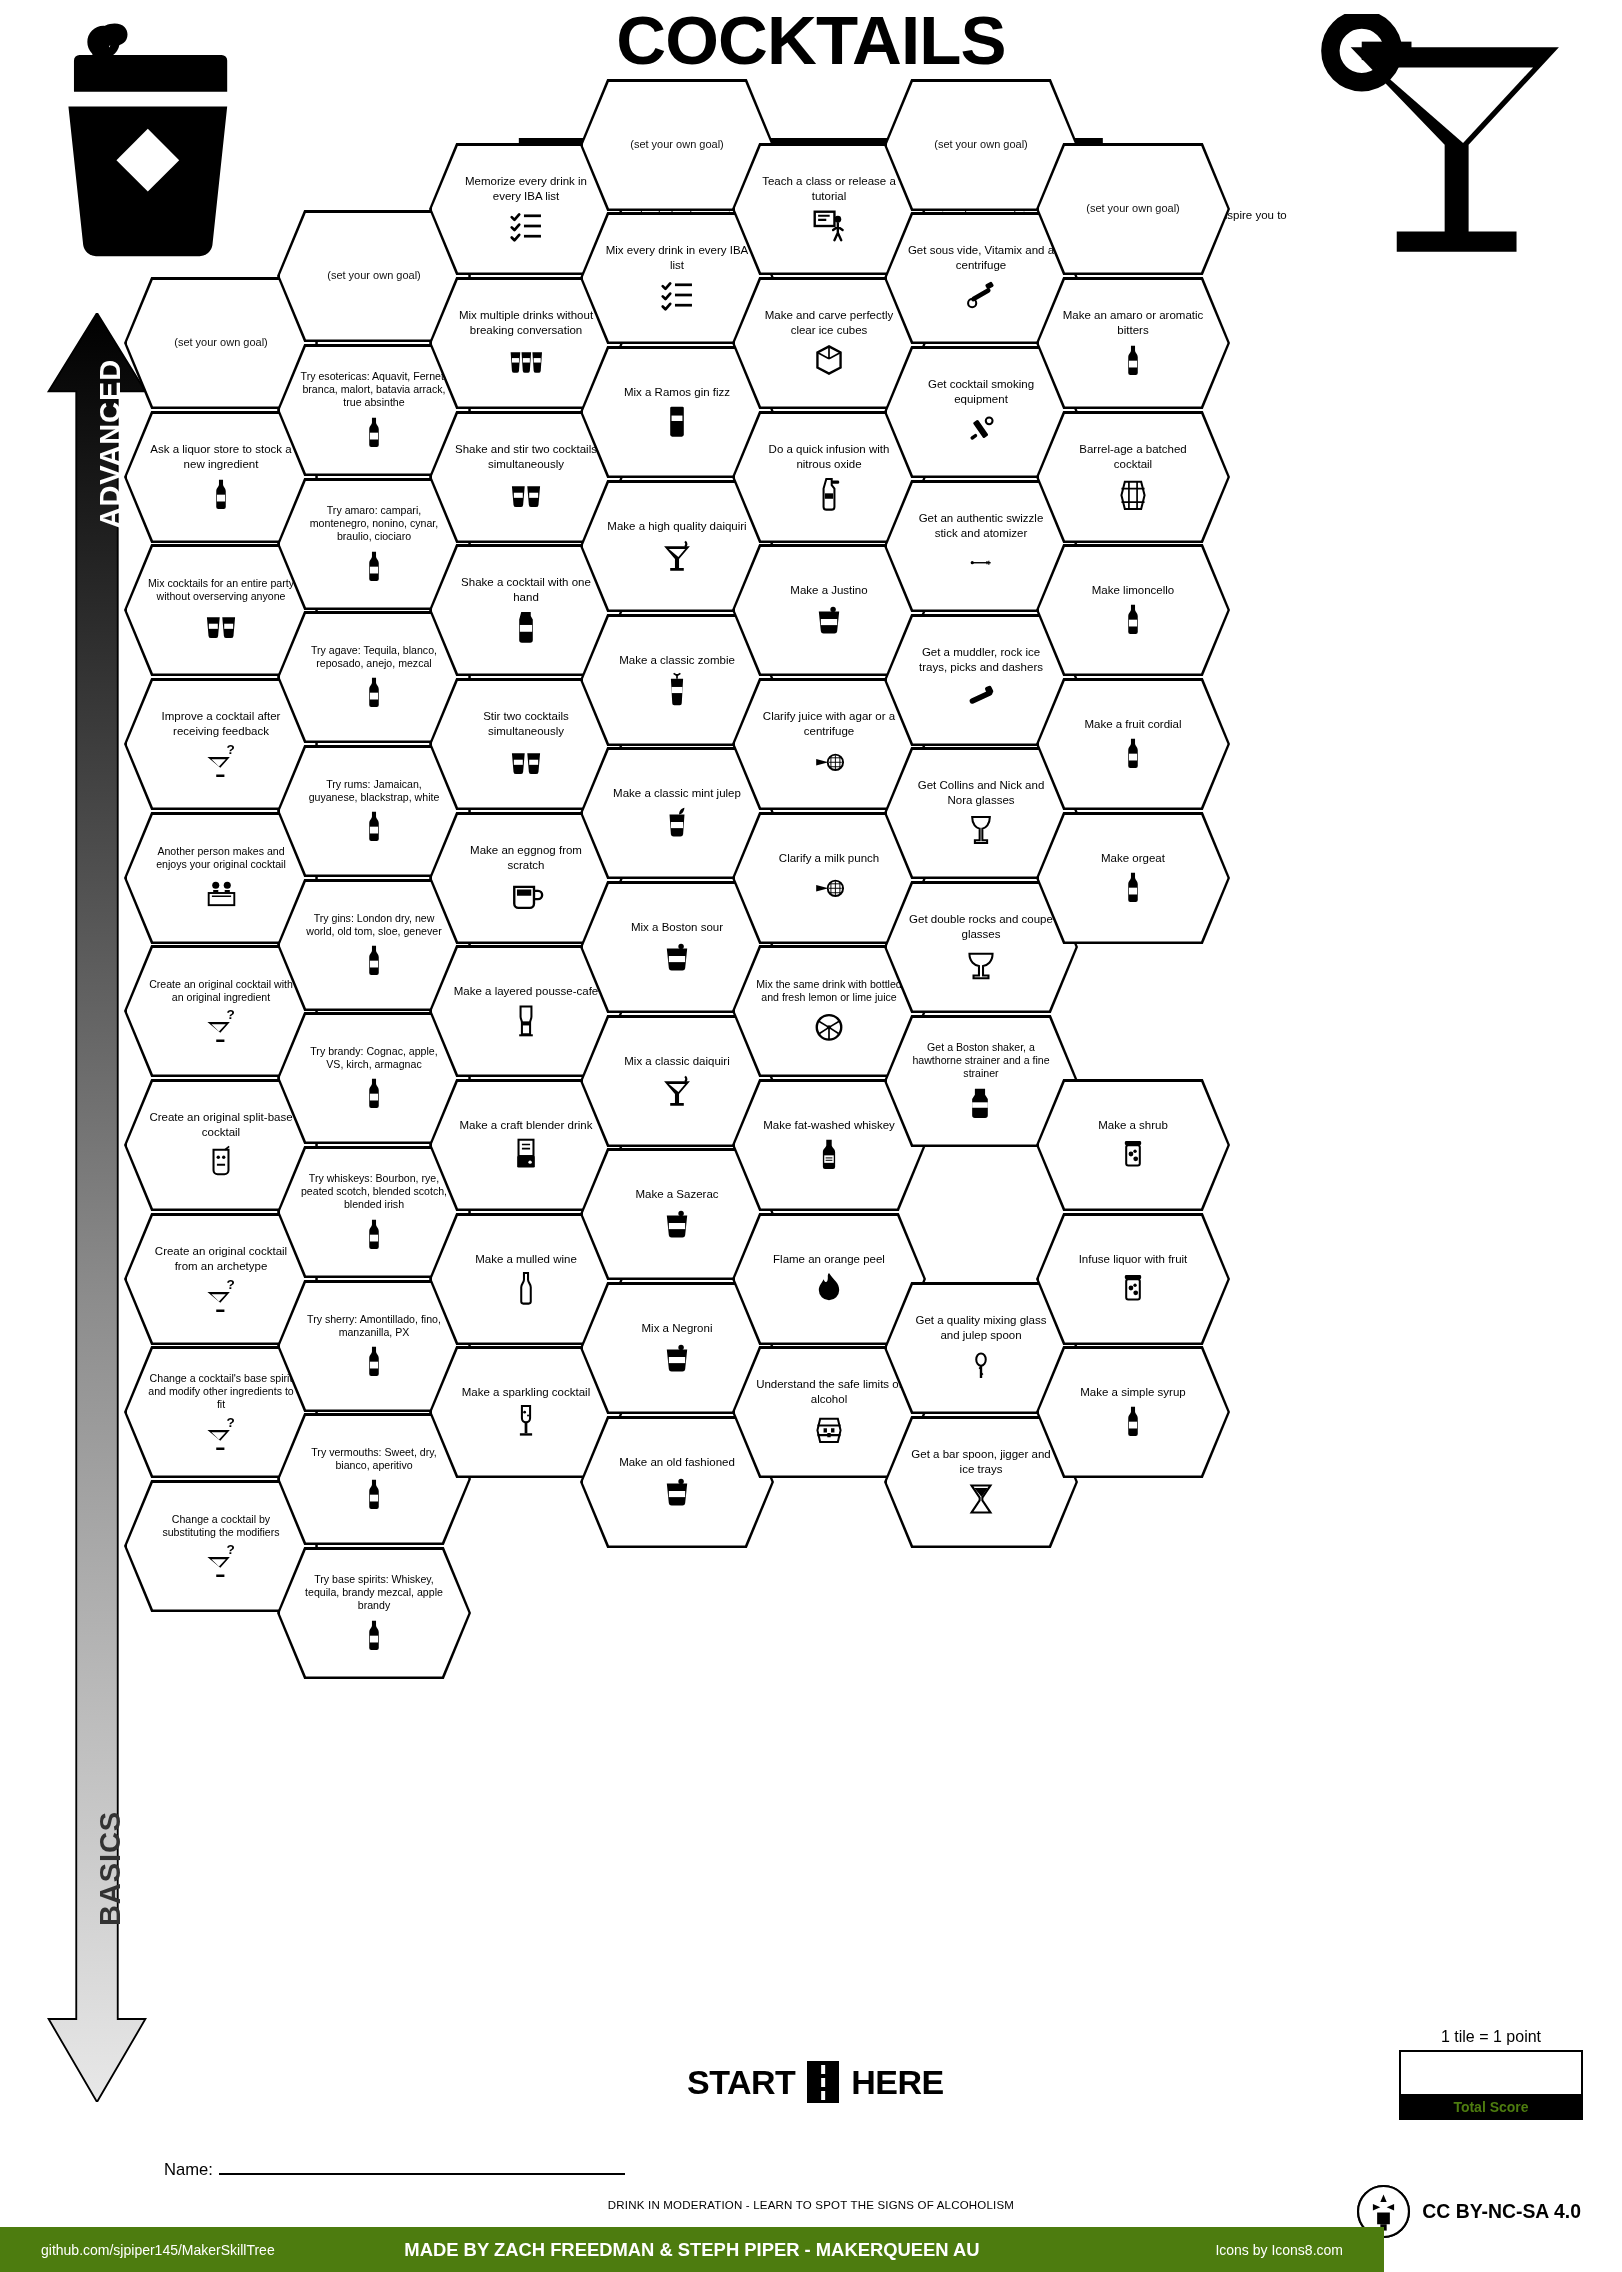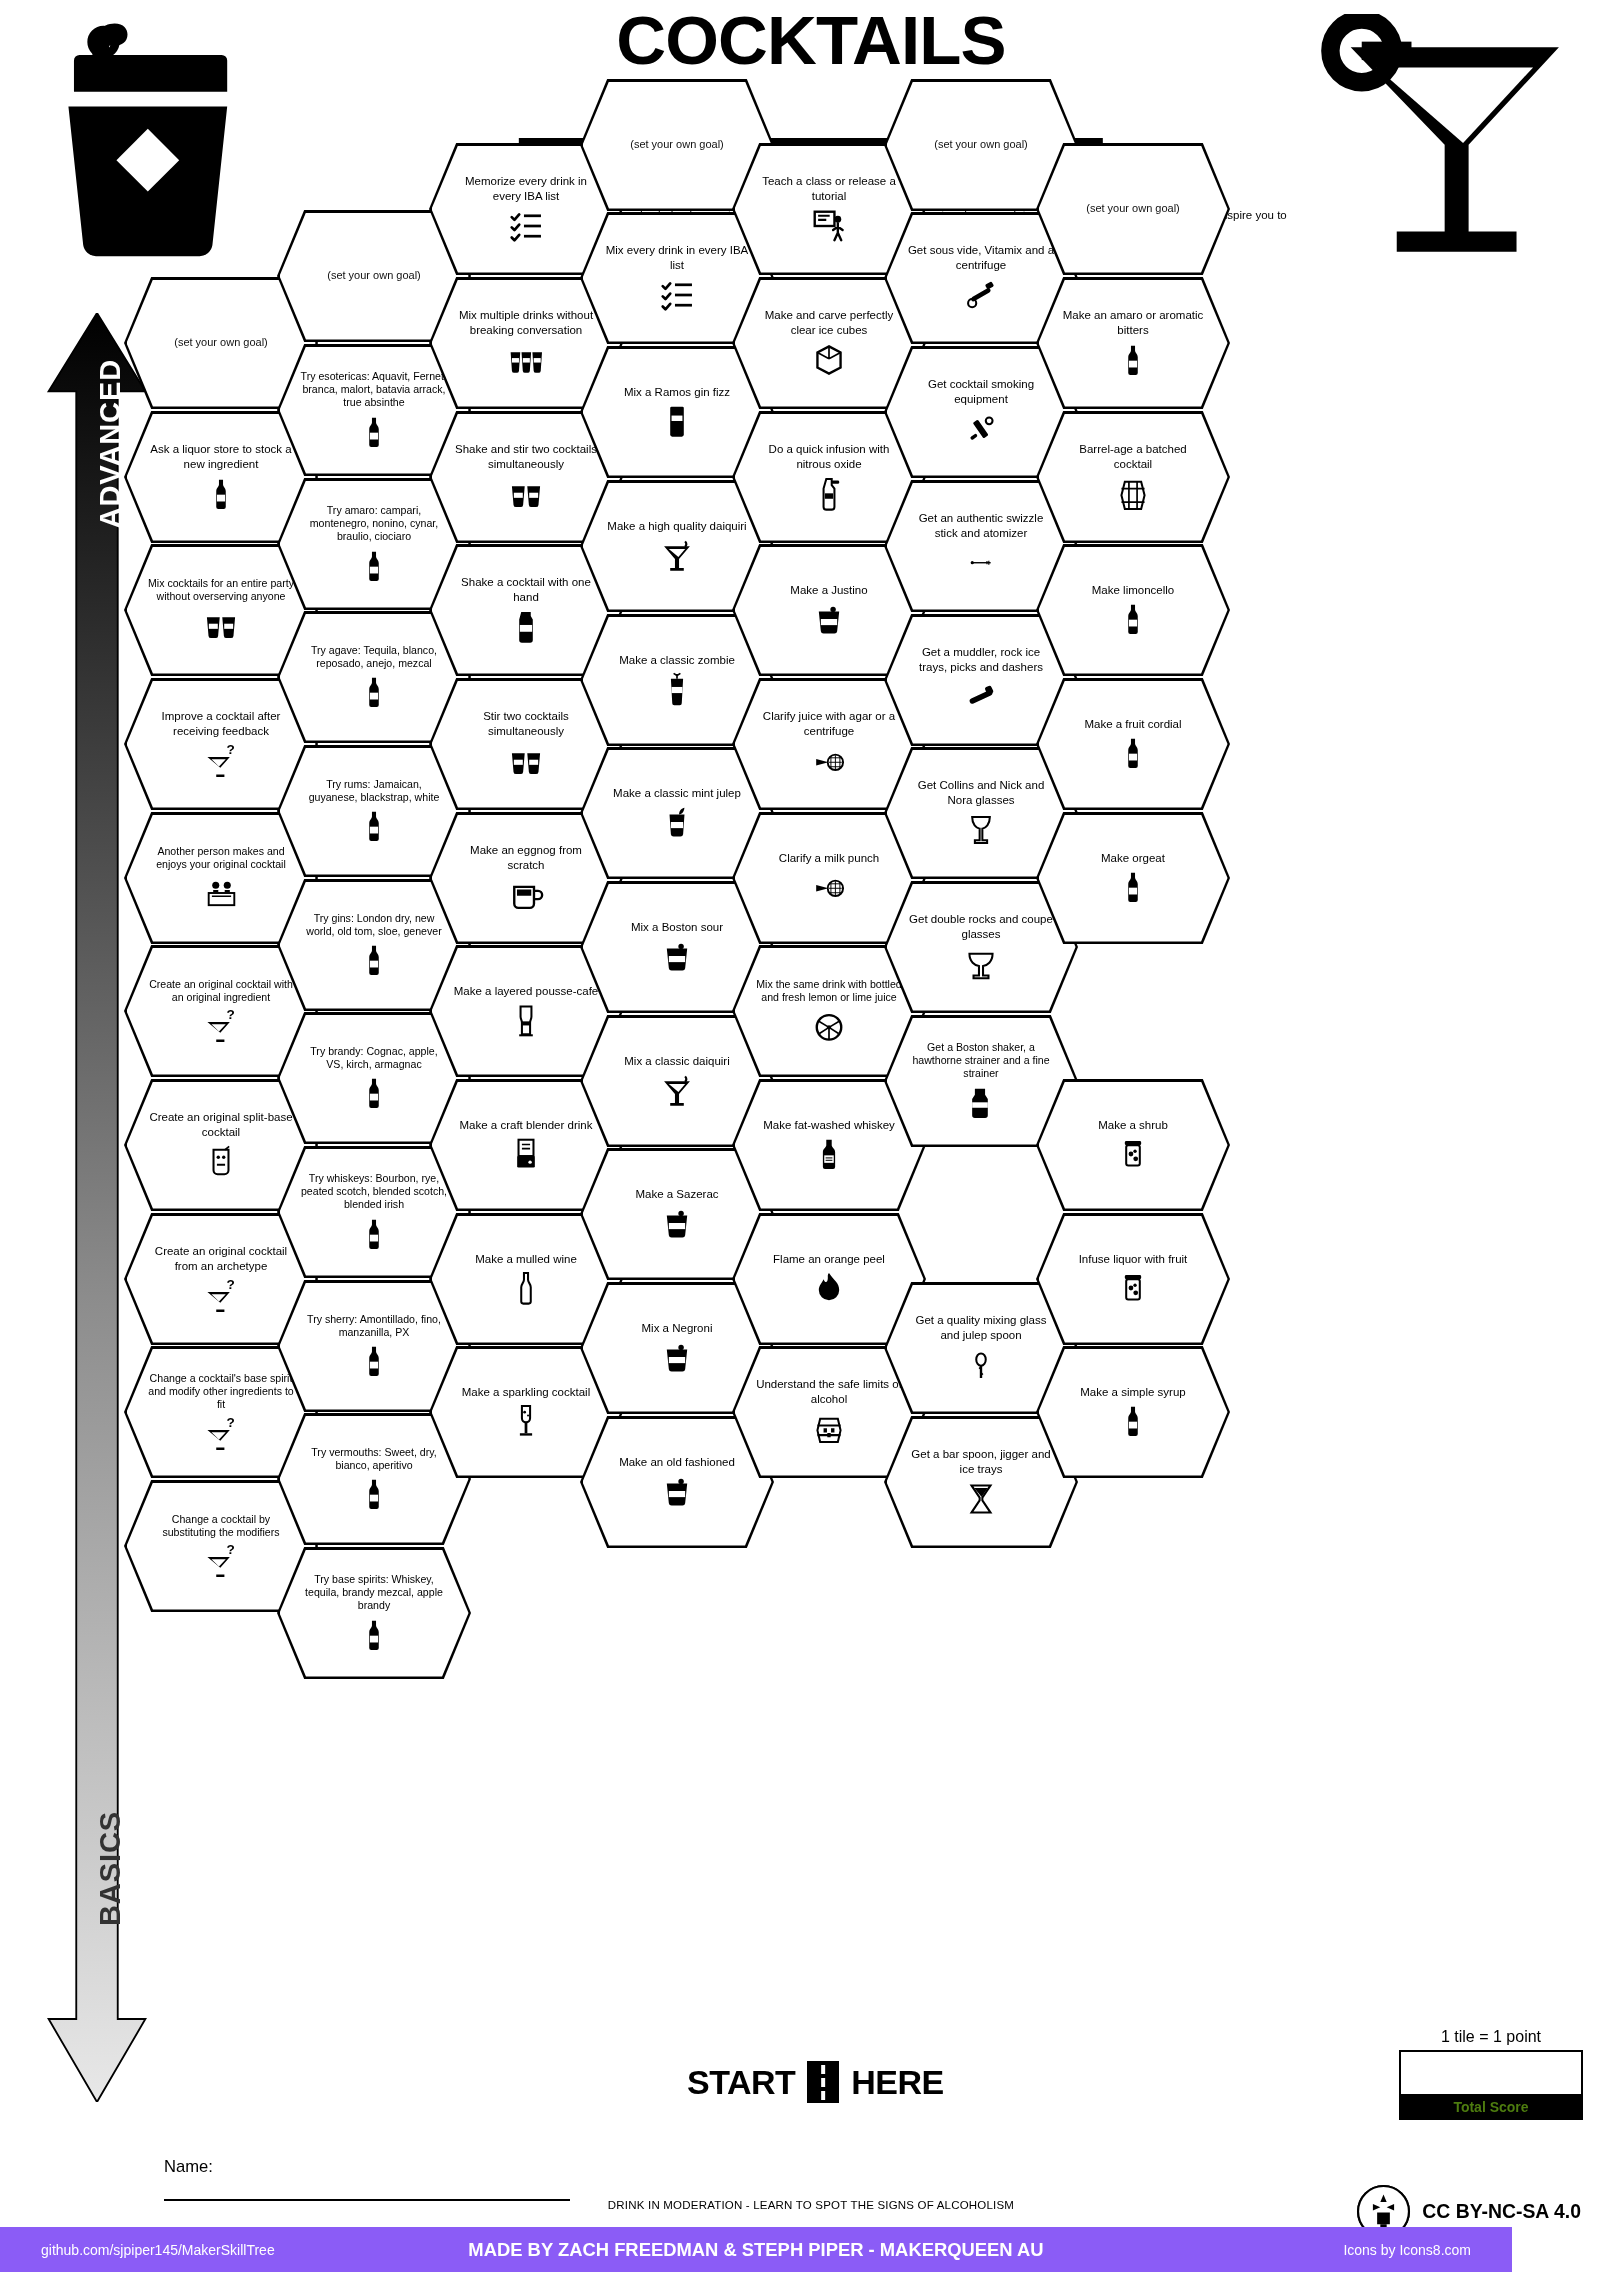--- a/index.html
+++ b/index.html
@@ -197,21 +197,20 @@
   }
 
   
   #name-row {
     position: absolute;
     left: 164px;
     top: 2157px;
     display: flex;
     align-items: baseline;
     gap: 6.5px;
-    flex-direction: column;
   }
   #name-label { font-size: 16.6px; }
   #name-line {
     width: 406px;
     border-bottom: 2.3px solid #000;
     height: 17.5px;
   }
 
   
   #moderation {
@@ -237,23 +236,23 @@
     width: 53px; height: 53px;
     border-radius: 50%;
     background: #000;
     position: relative;
   }
 
   
   #footer {
     position: absolute;
     left: 0; bottom: 0;
-    width: 1512px;
+    width: 1384px;
     height: 46px;
-    background: #8b5cf6;
+    background: #4d7c0f;
     color: #fff;
     display: flex;
     align-items: center;
     margin-top: 28px;
   }
   #footer-left {
     position: absolute;
     left: 41px;
     font-size: 14px;
     color: #fff;

